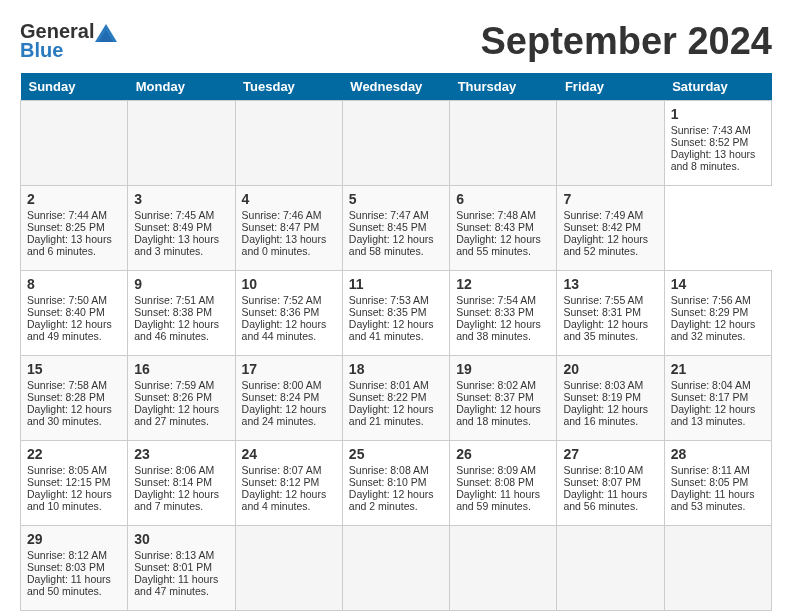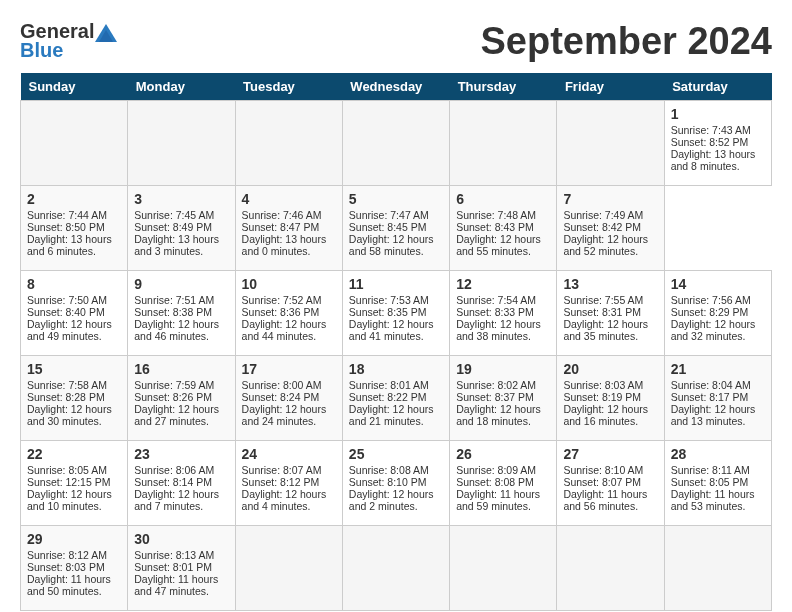--- a/index.html
+++ b/index.html
@@ -53,21 +53,21 @@
       background: #f5f5f5;
       border: 1px solid #ccc;
     }
     tr:nth-child(even) td {
       background-color: #f9f9f9;
     }
     tr:nth-child(odd) td {
       background-color: #fff;
     }
     thead tr th {
-      background-color: #0c4a6e;
+      background-color: #0369a1;
     }
   </style>
 </head>
 <body>
 
 <div class="header-area">
   <div class="logo">
     <div style="display:flex;flex-direction:column;align-items:flex-start;">
       <div style="display:flex;align-items:center;text-align:center;">
         <span style="font-size:20px;font-weight:bold;color:#333;">General</span>
@@ -108,21 +108,21 @@
           <span class="day-number">1</span>
           <div>Sunrise: 7:43 AM</div>
           <div>Sunset: 8:52 PM</div>
           <div>Daylight: 13 hours and 8 minutes.</div>
         </td>
       </tr>
       <tr>
         <td>
           <span class="day-number">2</span>
           <div>Sunrise: 7:44 AM</div>
-          <div>Sunset: 8:50 PM</div>
+          <div>Sunset: 8:25 PM</div>
           <div>Daylight: 13 hours and 6 minutes.</div>
         </td>
         <td>
           <span class="day-number">3</span>
           <div>Sunrise: 7:45 AM</div>
           <div>Sunset: 8:49 PM</div>
           <div>Daylight: 13 hours and 3 minutes.</div>
         </td>
         <td>
           <span class="day-number">4</span>

